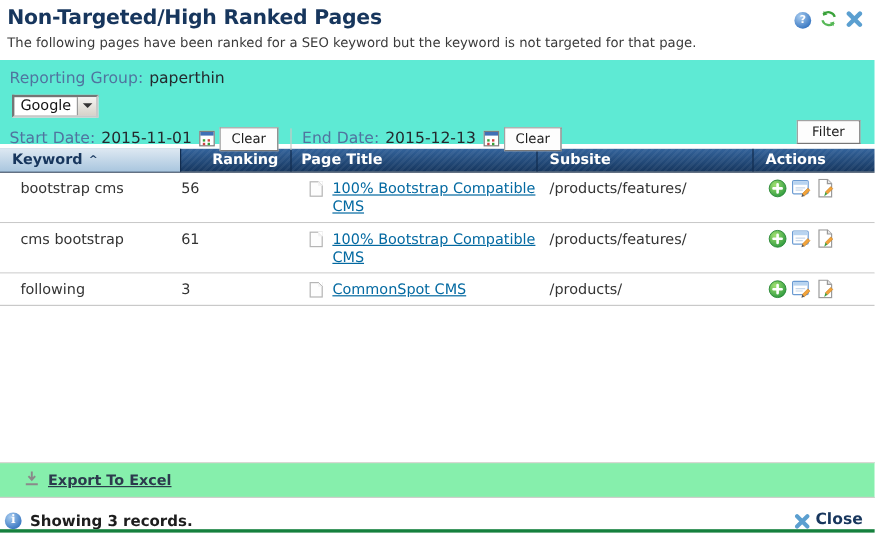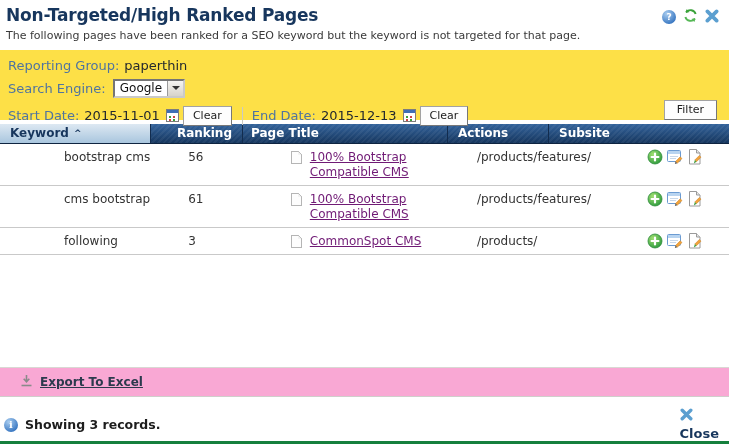--- a/index.html
+++ b/index.html
@@ -21,21 +21,21 @@
   .help-ico {
     width:14px; height:14px; border-radius:50%;
     background:radial-gradient(circle at 35% 28%, #a9cdf0, #3a78c2 75%);
     color:#fff; font-size:9px; font-weight:bold; text-align:center; line-height:14px;
     cursor:pointer;
   }
   .help-ico::after { content:"?"; }
   .subtitle { font-size:11px; color:#3a3a3a; padding:3px 0 8px 0; }
   
   .filters {
-    background:#fde047; height:70px; margin-bottom:4px;
+    background:#5eead4; height:70px; margin-bottom:4px;
     padding:5px 10px 0 8px; position:relative;
   }
   .f-row { display:flex; align-items:center; height:21px; font-size:13px; }
   .f-label { color:#50749f; margin-right:5px; white-space:nowrap; }
   .f-value { color:#24292e; white-space:nowrap;text-align:center; }
   .sel {
     display:inline-flex; align-items:stretch; height:19px;
     border:2px inset #c9c9c9; background:#fff; margin-left:2px; cursor:pointer;
   }
   .sel-text { padding:0 5px; font-size:12px; line-height:15px; color:#111; }
@@ -72,62 +72,62 @@
   .th:last-child { border-right:none; }
   .th-keyword {
     width:151px; padding-left:10px; color:#17365d;
     background:linear-gradient(#dde8f2,#a9c6de);
   }
   .sort-ico { font-size:9px; font-weight:bold; margin-left:5px; position:relative; top:-1px; }
   .th-ranking { width:92px; text-align:right; padding-right:10px; }
   .th-pagetitle { width:205px; padding-left:8px; }
   .th-subsite { width:180px; padding-left:10px; }
   .th-actions { width:101px; padding-left:10px; }
-  .trow { display:flex; align-items:flex-start; border-bottom:1px solid #c9c9c9; background:#fff;padding-left:47px; }
+  .trow { display:flex; align-items:flex-start; border-bottom:1px solid #c9c9c9; background:#fff; }
   .td { padding-top:6px; padding-bottom:5px; }
   .td-keyword { width:151px; padding-left:17px; }
   .td-ranking { width:92px; padding-right:32px; }
   .td-pagetitle { width:205px; padding-left:15px; display:flex; align-items:flex-start; }
   .td-subsite { width:180px; padding-left:10px; }
   .td-actions { width:101px; padding-left:12px; display:flex; gap:4px; padding-top:5px; }
   .page-ico {
     width:11px; height:13px; background:#fdfdfd; border:1px solid #b5b5b5;
     position:relative; margin-top:1px; flex:none;
   }
   .page-ico::before {
     content:""; position:absolute; top:-1px; right:-1px; width:4px; height:4px;
     background:linear-gradient(225deg, #fff 46%, #bbb 50%, #eee 54%, #f6f6f6);
   }
   .page-link {
-    margin-left:8px; max-width:176px; color:#701a75; text-decoration:underline;
+    margin-left:8px; max-width:176px; color:#0369a1; text-decoration:underline;
     line-height:15px; cursor:pointer;
   }
   .act-ico { width:16px; height:16px; cursor:pointer; }
   .spacer { flex:1; background:#fff; }
   
   .export-bar {
-    height:30px; flex:none; background:#f9a8d4;
+    height:30px; flex:none; background:#86efac;
     border-top:1px solid #d9d8d3; border-bottom:1px solid #cfcecb;
     display:flex; align-items:center; padding-left:20px;
   }
   .export-link {
     margin-left:7px; font-weight:bold; text-decoration:underline;
     color:#2c3a4d; font-size:12px; cursor:pointer;
   }
   
   .status-bar { flex:none; display:flex; align-items:center; padding:11px 10px 0 4px; }
   .info-ico {
     width:14px; height:14px; border-radius:50%; flex:none;
     background:radial-gradient(circle at 35% 28%, #a9cdf0, #3a78c2 75%);
     color:#fff; font-size:10px; font-weight:bold; text-align:center; line-height:14px;
     font-family:"DejaVu Serif", serif;
   }
   .info-ico::after { content:"i"; }
   .status-text { margin-left:7px; font-weight:bold; color:#1d1d1d; font-size:12.5px; }
-  .close-group { margin-left:auto; display:flex; align-items:flex-start; gap:5px; cursor:pointer;flex-direction:column; }
+  .close-group { margin-left:auto; display:flex; align-items:flex-end; gap:5px; cursor:pointer; }
   .close-label { font-weight:bold; color:#17365d; font-size:13px; }
 </style>
 </head>
 <body>
 
 <svg width="0" height="0" style="position:absolute">
   <defs>
     <radialGradient id="gadd" cx="35%" cy="30%" r="75%">
       <stop offset="0" stop-color="#9fdf70"></stop>
         <stop offset="1" stop-color="#2f9b3f"></stop>
@@ -159,21 +159,20 @@
     </div>
     <div class="subtitle">The following pages have been ranked for a SEO keyword but the keyword is not targeted for that page.</div>
   </div>
 
   <div class="filters">
     <div class="f-row">
       <span class="f-label">Reporting Group:</span>
       <span class="f-value">paperthin</span>
     </div>
     <div class="f-row" style="height:24px">
-      <span class="f-label">Search Engine:</span>
       <span class="sel">
         <span class="sel-text">Google</span>
         <span class="sel-btn"></span>
       </span>
     </div>
     <div class="f-row" style="height:23px; margin-top:4px">
       <span class="f-label">Start Date:</span>
       <span class="f-value">2015-11-01</span>
       <span class="cal-ico"></span>
       <span class="btn">Clear</span>
@@ -185,22 +184,22 @@
     </div>
     <span class="btn filter-btn">Filter</span>
   </div>
 
   <div class="thead">
     <div class="th th-keyword">
       <span>Keyword</span><span class="sort-ico">^</span>
     </div>
     <div class="th th-ranking">Ranking</div>
     <div class="th th-pagetitle">Page Title</div>
+    <div class="th th-subsite">Subsite</div>
     <div class="th th-actions">Actions</div>
-    <div class="th th-subsite">Subsite</div>
   </div>
 
   <div class="trow">
     <div class="td td-keyword">bootstrap cms</div>
     <div class="td td-ranking">56</div>
     <div class="td td-pagetitle">
       <span class="page-ico"></span>
       <span class="page-link">100% Bootstrap Compatible CMS</span>
     </div>
     <div class="td td-subsite">/products/features/</div>

